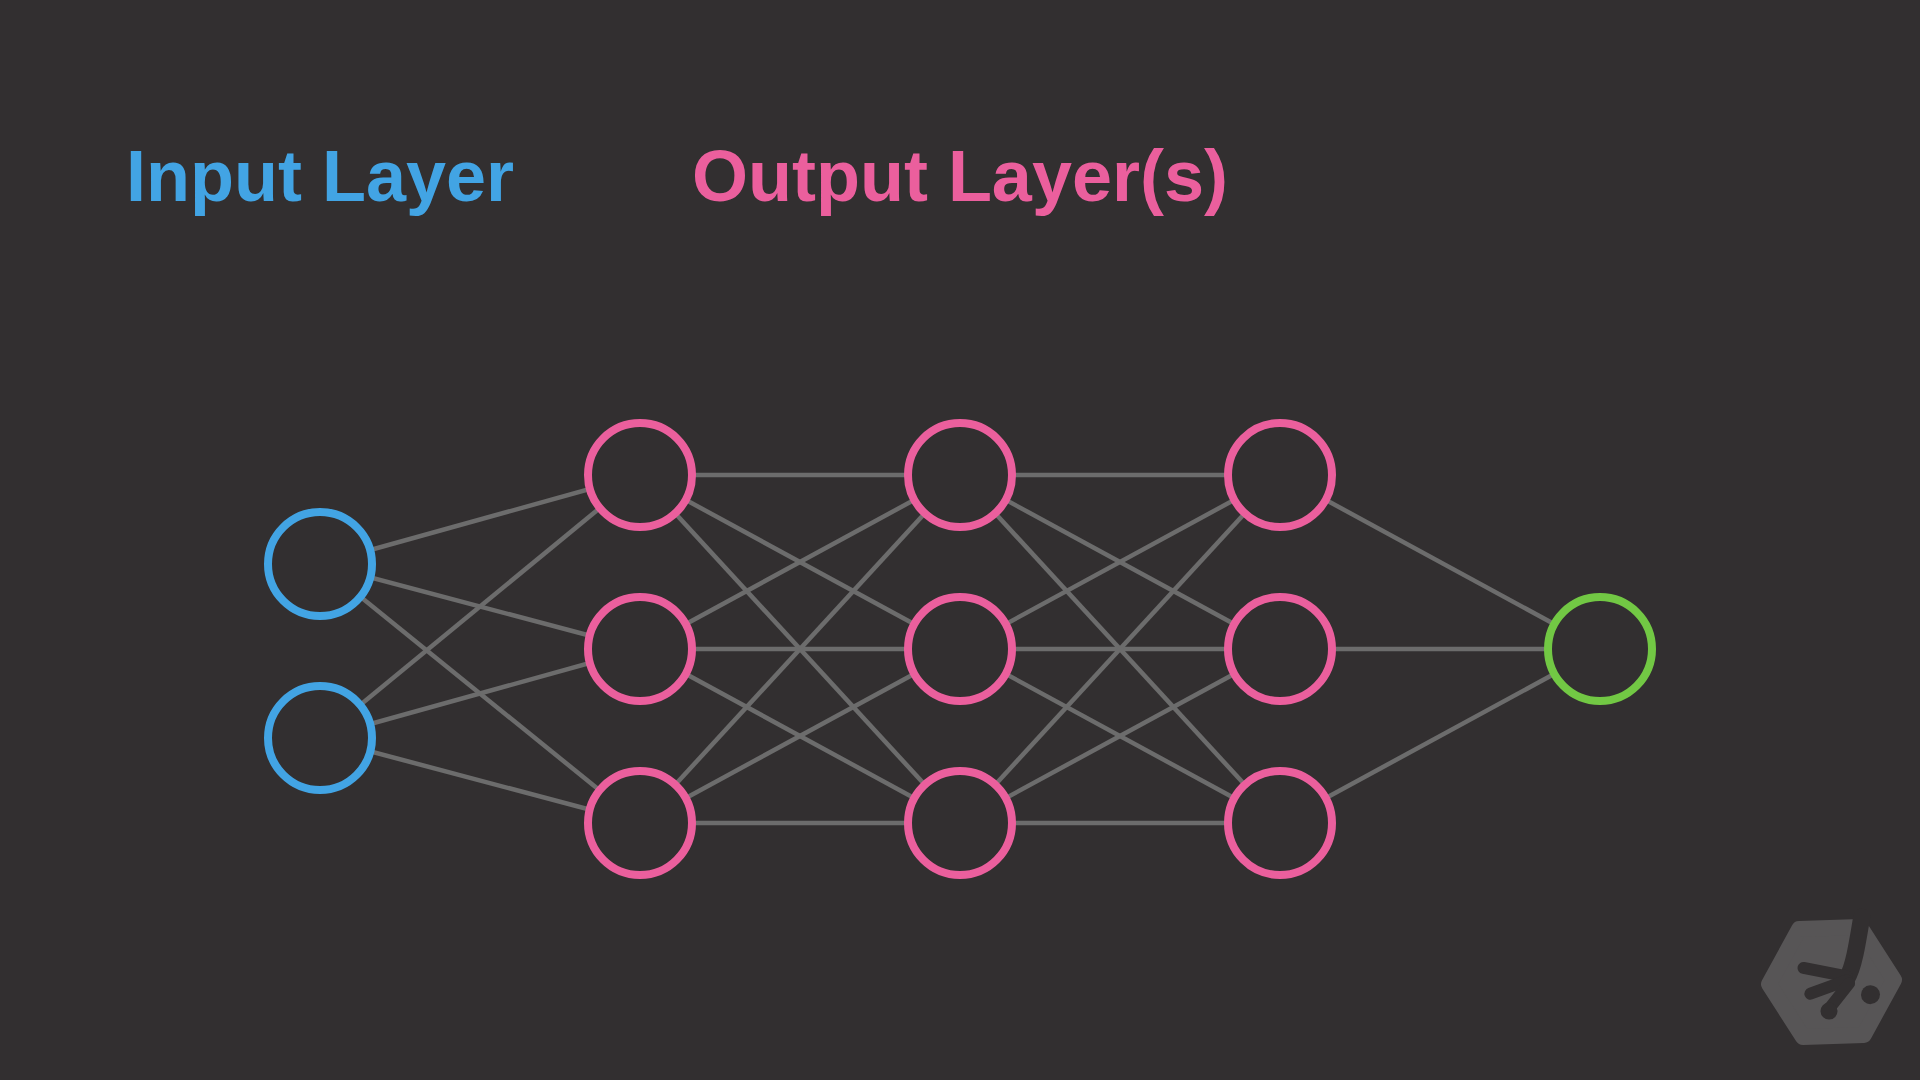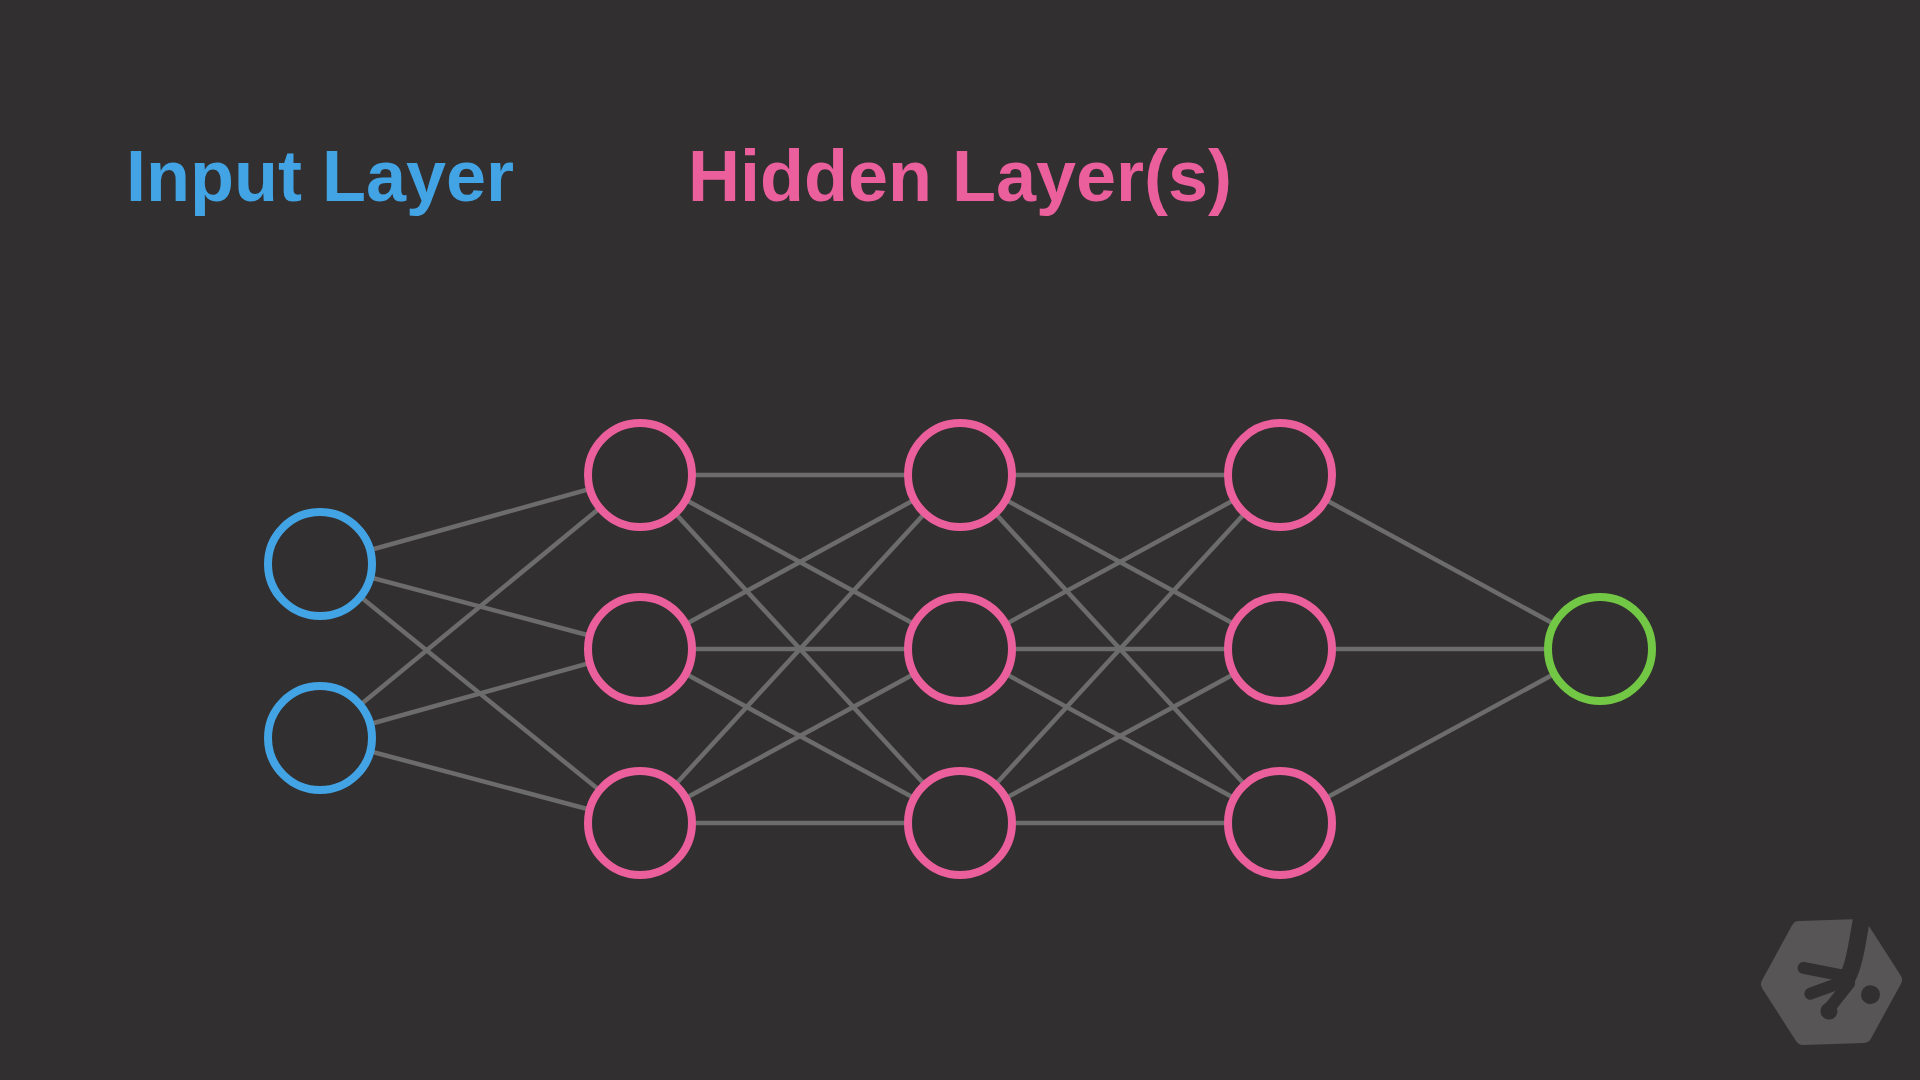--- a/index.html
+++ b/index.html
@@ -40,21 +40,21 @@
     pointer-events:none;
   }
 </style>
 </head>
 <body style="background: rgb(50, 47, 48);">
 
 <div class="stage">
 
   <div class="layer-label" style="color: rgb(66, 164, 228); left: 320px; top: 176px;">Input Layer</div>
 
-  <div class="layer-label" style="color: rgb(235, 95, 157); left: 960px; top: 176px;">Hidden Layer(s)</div>
+  <div class="layer-label" style="color: rgb(235, 95, 157); left: 960px; top: 176px;">Output Layer(s)</div>
 
 
   <svg class="network-svg" id="network-svg" viewBox="0 0 1920 1080">
       <line x1="320" y1="564" x2="640" y2="475" stroke="#6C6C6C" stroke-width="4.5"></line>
       <line x1="320" y1="564" x2="640" y2="649" stroke="#6C6C6C" stroke-width="4.5"></line>
       <line x1="320" y1="564" x2="640" y2="823" stroke="#6C6C6C" stroke-width="4.5"></line>
       <line x1="320" y1="738" x2="640" y2="475" stroke="#6C6C6C" stroke-width="4.5"></line>
       <line x1="320" y1="738" x2="640" y2="649" stroke="#6C6C6C" stroke-width="4.5"></line>
       <line x1="320" y1="738" x2="640" y2="823" stroke="#6C6C6C" stroke-width="4.5"></line>
       <line x1="640" y1="475" x2="960" y2="475" stroke="#6C6C6C" stroke-width="4.5"></line>

